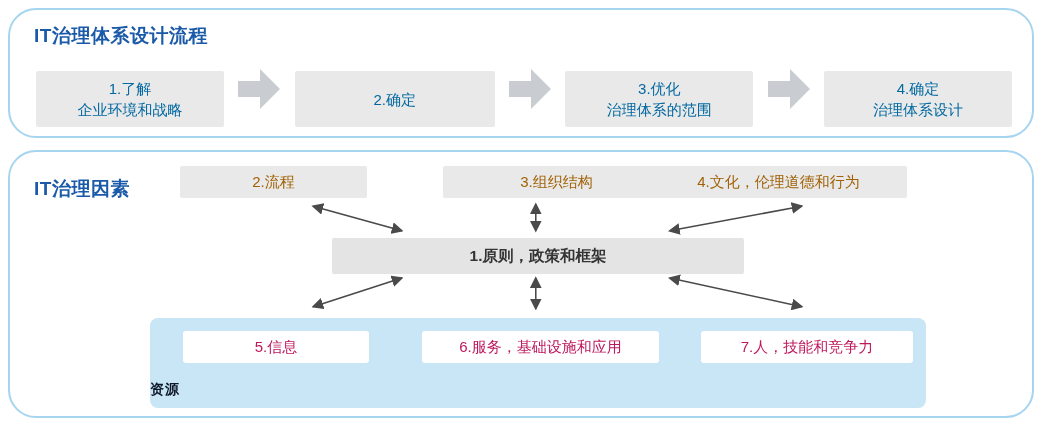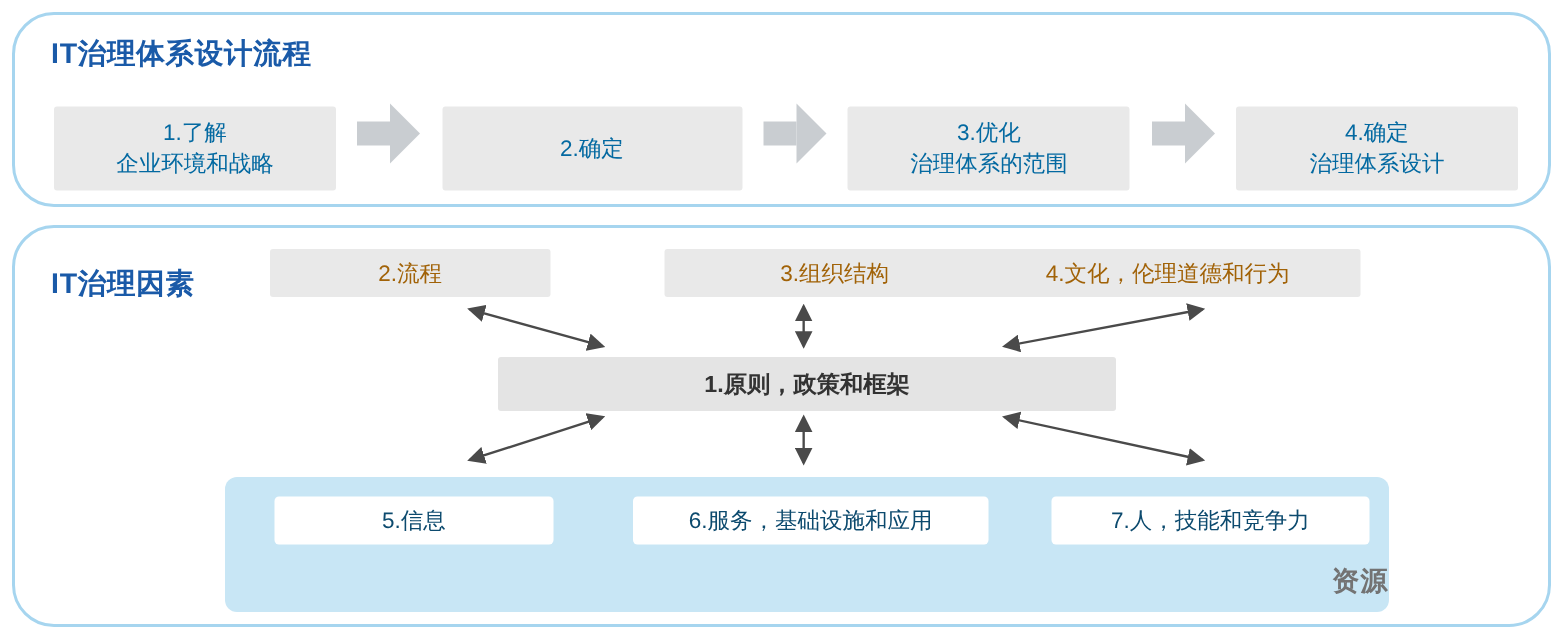--- a/index.html
+++ b/index.html
@@ -139,35 +139,35 @@
   .resource-box {
     position: absolute;
     top: 13px;
     height: 32px;
     background: #ffffff;
     border-radius: 3px;
     display: flex;
     align-items: center;
     justify-content: center;
     font-size: 15px;
-    color: #0c4a6e;
+    color: #be185d;
   }
   .resource-5 { left: 33px;  width: 186px; }
   .resource-6 { left: 272px; width: 237px; }
   .resource-7 { left: 551px; width: 212px; }
 
   .resource-label {
     position: absolute;
     left: 0;
     right: 0;
     bottom: 9px;
-    text-align: right;
-    font-size: 18px;
+    text-align: left;
+    font-size: 14px;
     font-weight: bold;
-    color: #737373;
+    color: #0f172a;
     letter-spacing: 1px;
   }
 
   .connectors {
     position: absolute;
     left: 0;
     top: 0;
     width: 100%;
     height: 100%;
     pointer-events: none;

